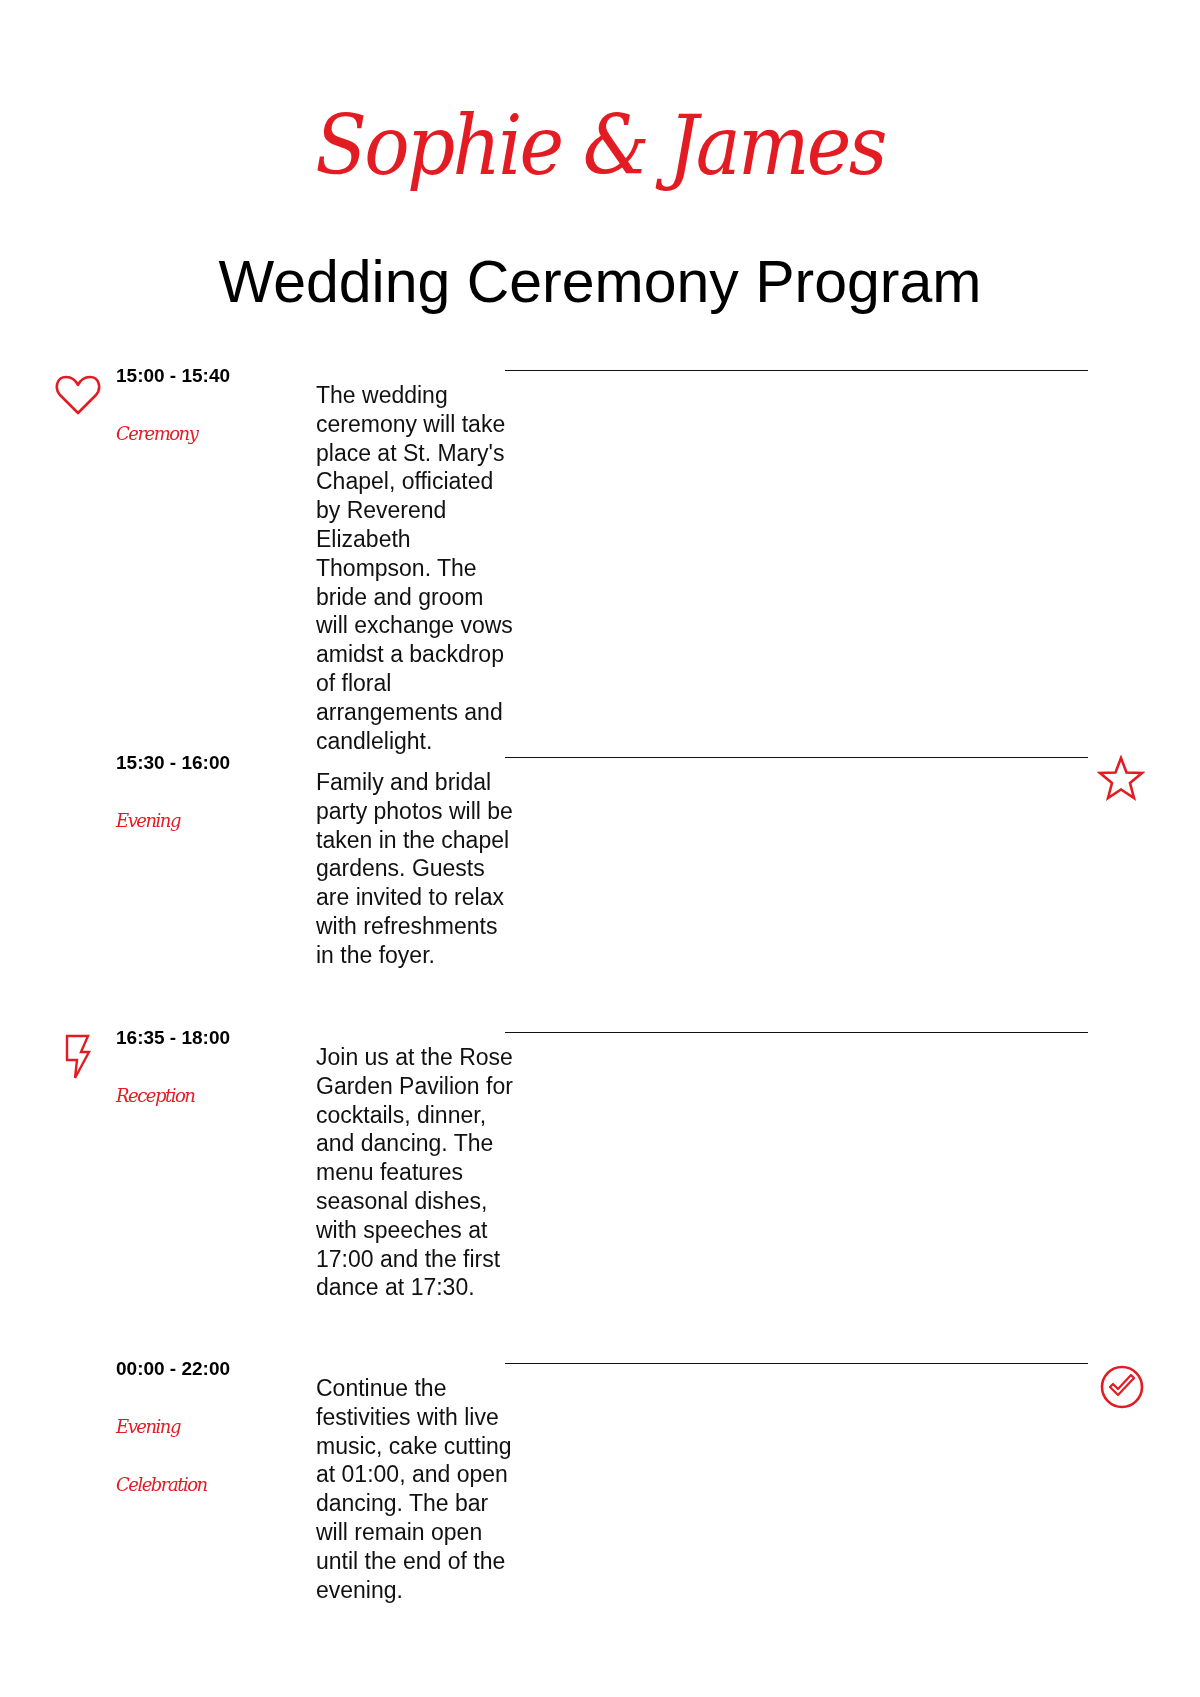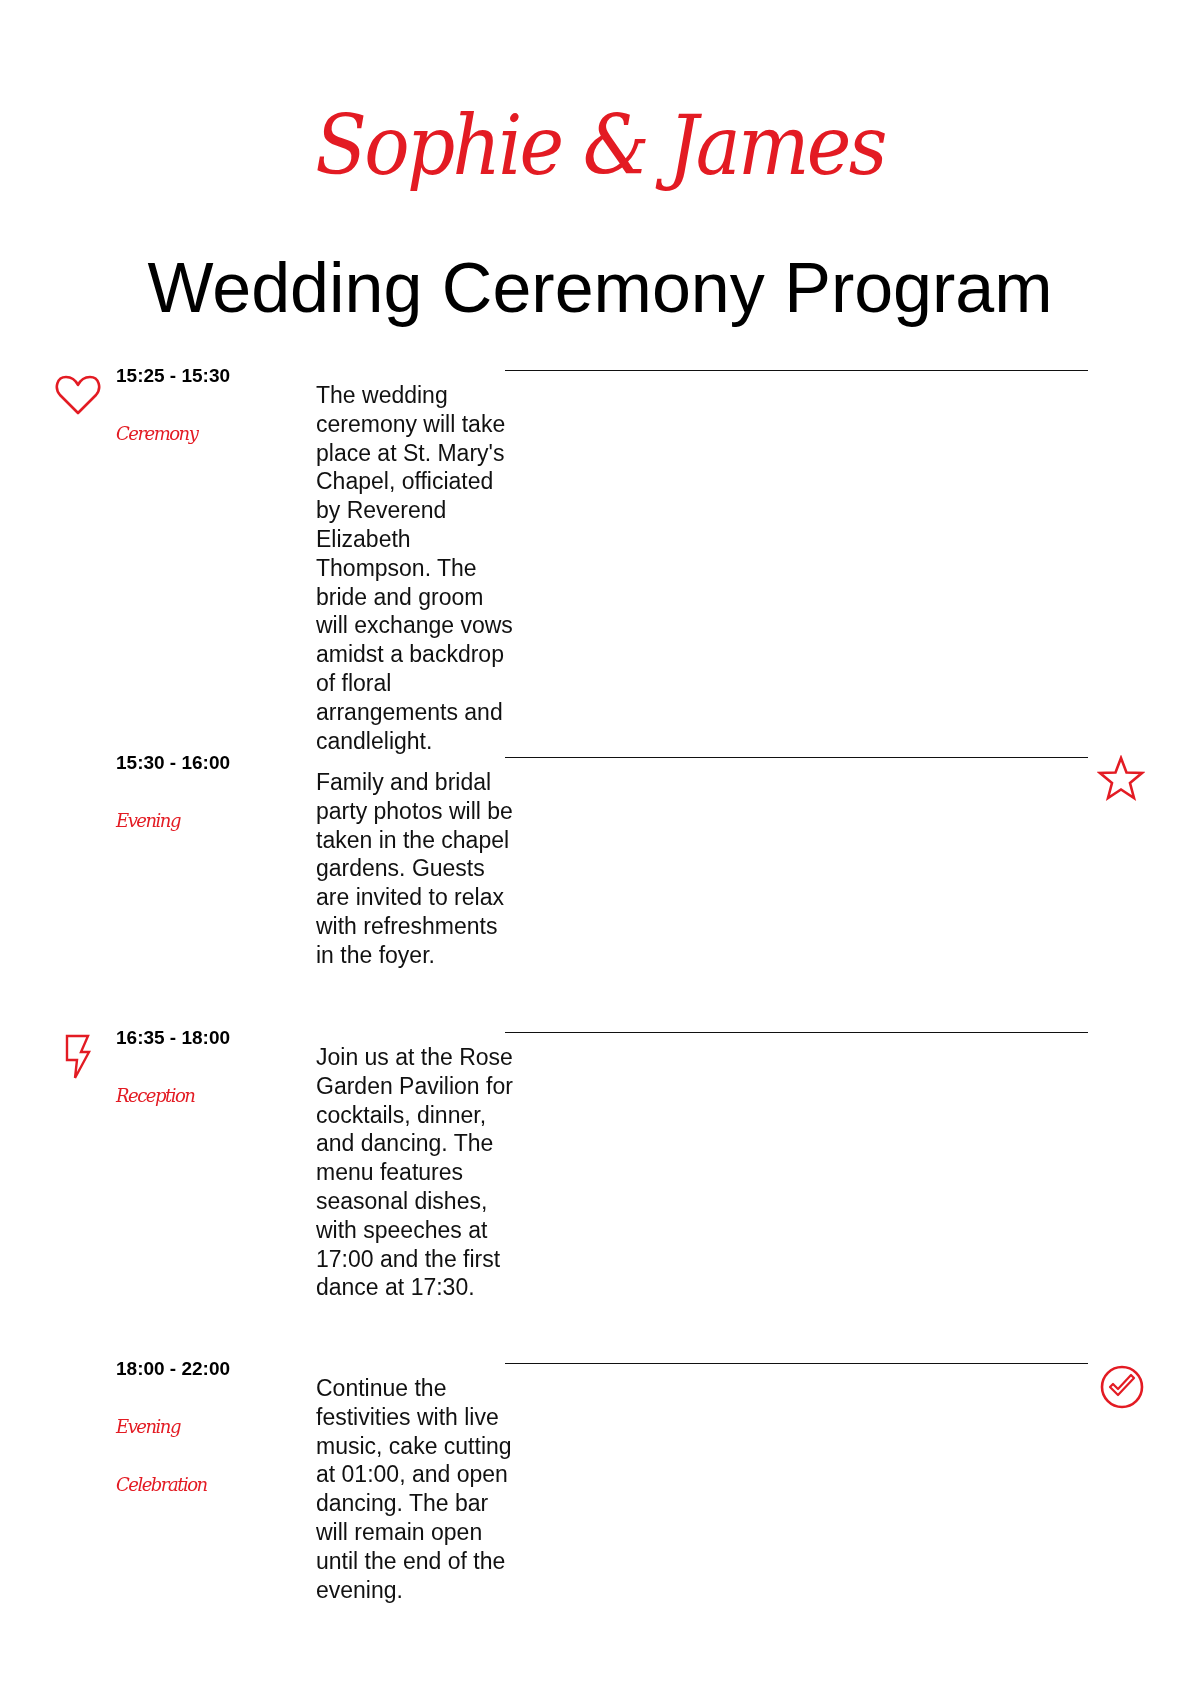--- a/index.html
+++ b/index.html
@@ -7,21 +7,21 @@
   body { position: relative; font-family: "Liberation Sans", sans-serif; color: #000; }
 
   .couple-names {
     position: absolute; left: 0; top: 98px; width: 1200px; text-align: center;
     font-family: "DejaVu Serif", serif; font-style: italic;
     font-size: 82px; color: #e31b23; letter-spacing: -3px;
     transform: scaleX(0.92);
   }
   .page-title {
     position: absolute; left: 0; top: 248px; width: 1200px; text-align: center;
-    font-family: "Liberation Sans", sans-serif; font-size: 70px; color: #000;
+    font-family: "Liberation Sans", sans-serif; font-size: 59px; color: #000;
     font-weight: normal;
   }
 
   .event { position: absolute; left: 0; width: 1200px; }
   .event .icon { position: absolute; }
   .event .time {
     position: absolute; left: 116px; top: 0;
     font-family: "Liberation Sans", sans-serif; font-weight: bold; font-size: 19px; color: #000;
   }
   .event .name {
@@ -44,21 +44,21 @@
 
 <div class="couple-names">Sophie &amp; James</div>
 <h1 class="page-title">Wedding Ceremony Program</h1>
 
 <section class="event" style="top:365px;">
   <span class="icon" style="left:55px; top:9px;">
     <svg width="46" height="42" viewBox="0 0 46 42">
       <path d="M23 39 L5 21 C-1 14 2 3 11 3 C17 3 21 7 23 11 C25 7 29 3 35 3 C44 3 47 14 41 21 Z" fill="none" stroke="#e31b23" stroke-width="2.6" stroke-linejoin="round"></path>
     </svg>
   </span>
-  <div class="time">15:25 - 15:30</div>
+  <div class="time">15:00 - 15:40</div>
   <div class="name">Ceremony</div>
   <div class="rule"></div>
   <p class="desc">The wedding ceremony will take place at St. Mary's Chapel, officiated by Reverend Elizabeth Thompson. The bride and groom will exchange vows amidst a backdrop of floral arrangements and candlelight.</p>
 </section>
 
 <section class="event" style="top:752px;">
   <div class="time">15:30 - 16:00</div>
   <div class="name">Evening</div>
   <div class="rule"></div>
   <p class="desc">Family and bridal party photos will be taken in the chapel gardens. Guests are invited to relax with refreshments in the foyer.</p>
@@ -75,21 +75,21 @@
       <path d="M4 3 L25 3 L18 19 L26 19 L12 45 L14 27 L4 27 Z" fill="none" stroke="#e31b23" stroke-width="2.4" stroke-linejoin="miter"></path>
     </svg>
   </span>
   <div class="time">16:35 - 18:00</div>
   <div class="name">Reception</div>
   <div class="rule"></div>
   <p class="desc">Join us at the Rose Garden Pavilion for cocktails, dinner, and dancing. The menu features seasonal dishes, with speeches at 17:00 and the first dance at 17:30.</p>
 </section>
 
 <section class="event" style="top:1358px;">
-  <div class="time">18:00 - 22:00</div>
+  <div class="time">00:00 - 22:00</div>
   <div class="name">Evening Celebration</div>
   <div class="rule"></div>
   <p class="desc">Continue the festivities with live music, cake cutting at 01:00, and open dancing. The bar will remain open until the end of the evening.</p>
   <span class="icon" style="left:1099px; top:6px;">
     <svg width="46" height="46" viewBox="0 0 46 46">
       <circle cx="23" cy="23" r="20" fill="none" stroke="#e31b23" stroke-width="2.6"></circle>
       <path d="M11 23 L19 31 L35 14 L32 11 L19 25 L14 20 Z" fill="none" stroke="#e31b23" stroke-width="2.2" stroke-linejoin="round"></path>
     </svg>
   </span>
 </section>

